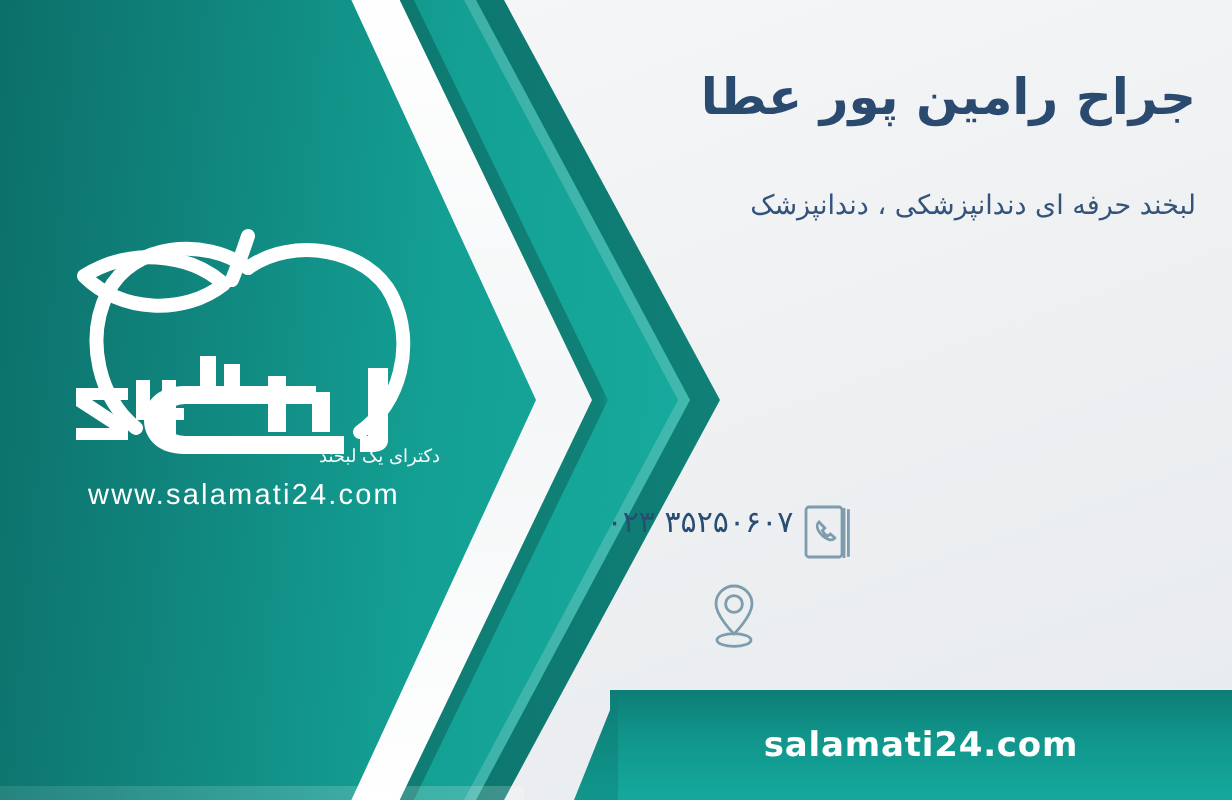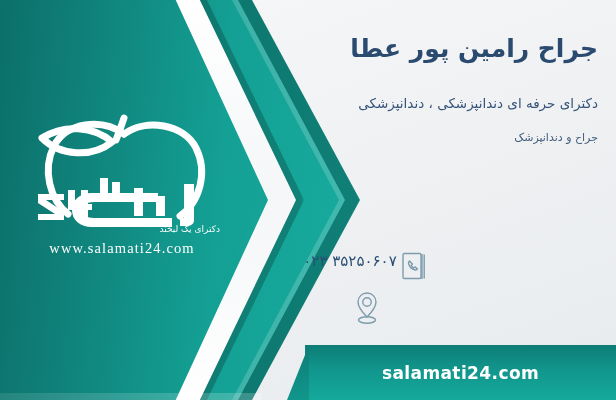--- a/index.html
+++ b/index.html
@@ -120,21 +120,21 @@
   }
   .logo-url {
     position: absolute;
     left: 0;
     top: 128px;
     width: 212px;
     text-align: center;
     font-size: 14.5px;
     letter-spacing: 1.1px;
     color: #ffffff;
-    font-family: Liberation Serif, serif;
+    font-family: Liberation Sans, sans-serif;
   }
 
   
   .doctor-name {
     position: absolute;
     right: 18px;
     top: 34px;
     width: 430px;
     text-align: right;
     direction: rtl;
@@ -272,22 +272,21 @@
       <g fill="#ffffff">
         <path d="M22 82 h26 v6 h-18 l18 12 v8 h-26 v-6 h17 l-17 -11 z"></path>
         <path d="M52 78 h7 v14 h6 v-14 h7 v14 h4 v6 h-4 v8 h-7 v-8 h-13 z"></path>
       </g>
     </svg>
     <div class="logo-tagline">دکترای یک لبخند</div>
     <div class="logo-url">www.salamati24.com</div>
   </div>
 
   <div class="doctor-name">جراح رامین  پور عطا</div>
-  <div class="specialty">دکترای حرفه ای دندانپزشکی ، دندانپزشکی</div>
-  <div class="subspecialty">جراح و دندانپزشک</div>
+  <div class="specialty">لبخند حرفه ای دندانپزشکی ، دندانپزشک</div>
 
   <div class="contact-row row-phone">
     <div class="c-icon">
       <svg width="26" height="30" viewBox="0 0 26 30" fill="none" stroke="#7d9cad" stroke-width="1.4">
         <rect x="2" y="2.5" width="18" height="25" rx="1.5"></rect>
         <line x1="21" y1="3" x2="21" y2="28"></line>
         <line x1="23.2" y1="3.6" x2="23.2" y2="27.4"></line>
         <path d="M8.5 10 c0 0 -1.6 1.3 -0.6 3.6 c1 2.3 3.4 4.6 5.6 5.2 c2.2 0.6 2.9 -0.9 2.9 -0.9 l-2.2 -1.9 l-1.5 1 c0 0 -1.7 -1 -2.5 -2.7 l1.2 -1.3 z"></path>
       </svg>
     </div>

